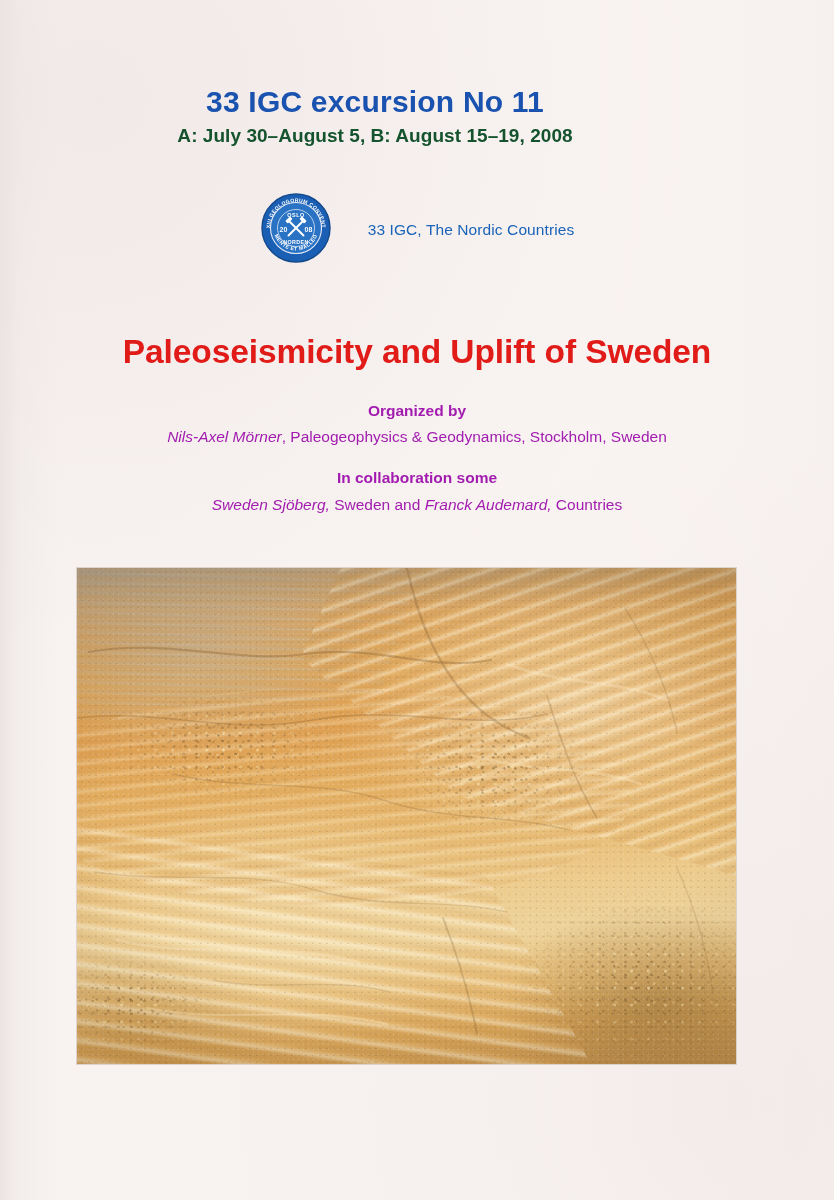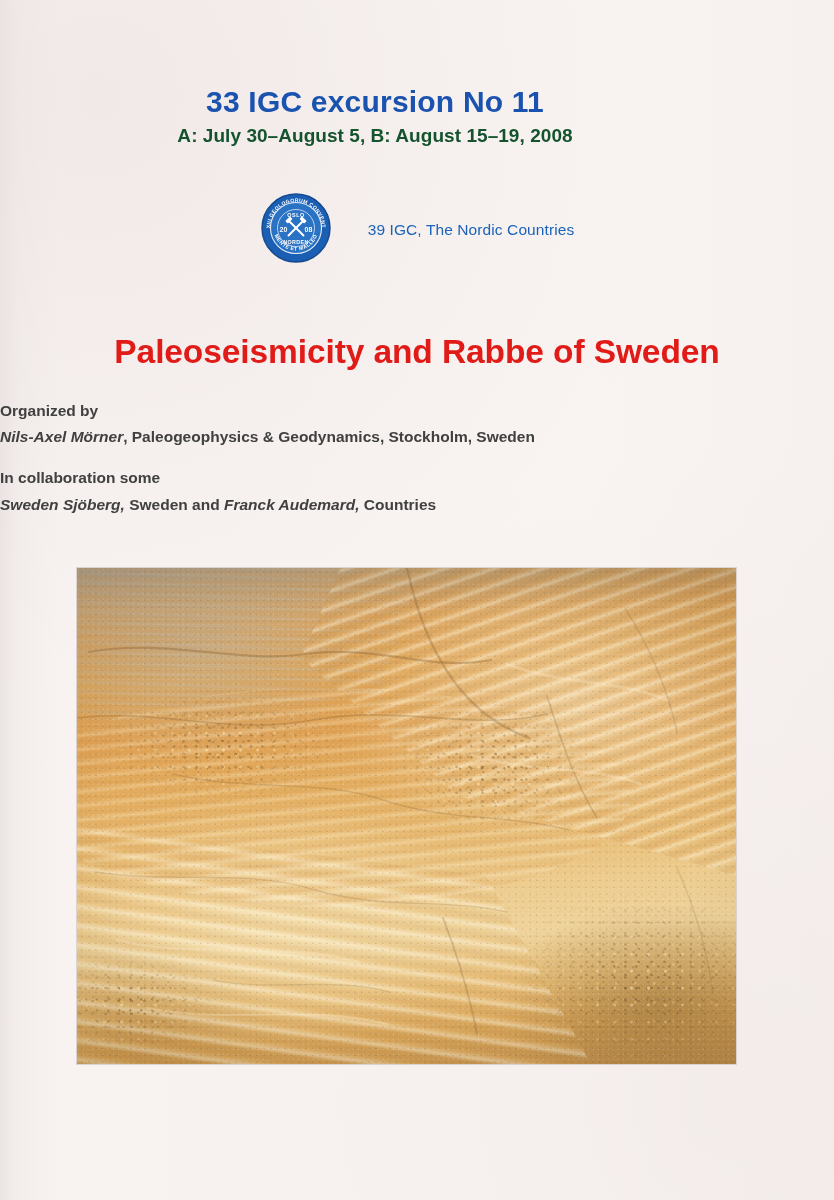--- a/index.html
+++ b/index.html
@@ -100,32 +100,33 @@
     font-weight: bold;
     letter-spacing: -.1px;
   }
 
   
   .credits {
     position: absolute;
     top: 399px;
     left: 0;
     width: 834px;
-    color: #404040;
+    text-align: center;
+    color: #a21caf;
   }
   .credit-block { margin-bottom: 17px; }
   .credit-block:last-child { margin-bottom: 0; }
   .credit-lead {
     font-size: 15.5px;
     font-weight: bold;
     line-height: 1.5;
   }
   .credit-names {
     font-size: 15.5px;
-    font-weight: bold;
+    font-weight: normal;
     line-height: 1.55;
     margin-top: 3px;
   }
   .credit-names .nm { font-style: italic; }
 
   
   .photo-frame {
     position: absolute;
     left: 77px;
     top: 568px;
@@ -297,24 +298,24 @@
           <rect x="39.8" y="26.2" width="6.6" height="3.6" rx=".8" transform="rotate(45 43.1 28)"></rect>
         </g>
 
         <text x="23.5" y="39.5" font-family="'Liberation Sans', sans-serif" font-size="7" font-weight="bold" fill="#ffffff" text-anchor="middle">20</text>
         <text x="48.5" y="39.5" font-family="'Liberation Sans', sans-serif" font-size="7" font-weight="bold" fill="#ffffff" text-anchor="middle">08</text>
 
         <text x="36" y="51.5" font-family="'Liberation Sans', sans-serif" font-size="5.3" font-weight="bold" fill="#ffffff" text-anchor="middle" letter-spacing=".4">NORDEN</text>
       </svg>
     </div>
 
-    <div class="nordic-text">39 IGC, The Nordic Countries</div>
+    <div class="nordic-text">33 IGC, The Nordic Countries</div>
   </div>
 
-  <div class="main-title">Paleoseismicity and Rabbe of Sweden</div>
+  <div class="main-title">Paleoseismicity and Uplift of Sweden</div>
 
   <div class="credits">
 
     <div class="credit-block">
       <div class="credit-lead">Organized by</div>
       <div class="credit-names"><span class="nm">Nils-Axel Mörner</span><span>, Paleogeophysics &amp; Geodynamics, Stockholm, Sweden</span></div>
     </div>
 
     <div class="credit-block">
       <div class="credit-lead">In collaboration some</div>

